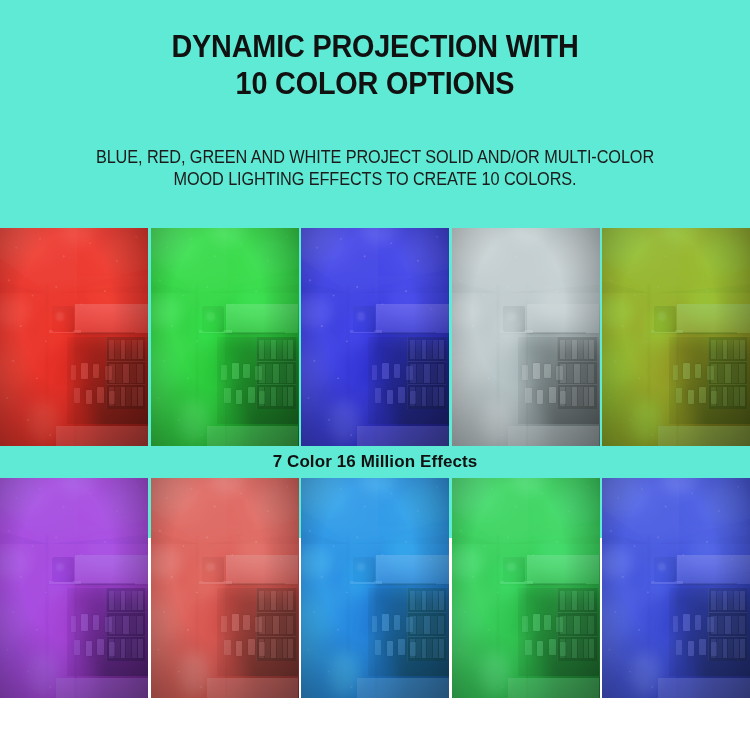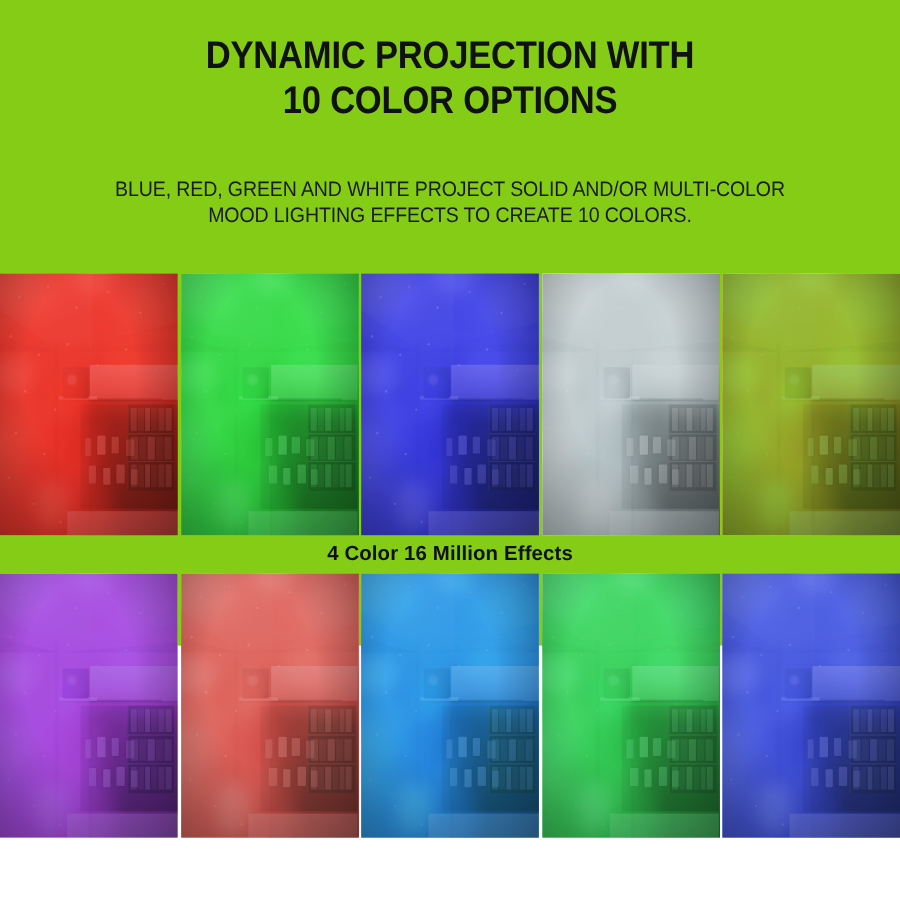--- a/index.html
+++ b/index.html
@@ -13,21 +13,21 @@
     height: 750px;
     overflow: hidden;
     font-family: "Liberation Sans", sans-serif;
     -webkit-font-smoothing: antialiased;
   }
 
   #page {
     position: relative;
     width: 750px;
     height: 538px;
-    background: #84cc16;
+    background: #5eead4;
   }
 
   
   .header-block {
     position: absolute;
     left: 0;
     top: 0;
     width: 750px;
     text-align: center;
   }
@@ -668,21 +668,21 @@
         </div>
         <div class="nebula layer-b"></div>
         <div class="nebula layer-a"></div>
         <div class="speckle"></div>
         <div class="wash"></div>
         <div class="glow"></div>
         <div class="vignette"></div>
       </div>
   </div>
 
-  <div class="mid-caption">4 Color 16 Million Effects</div>
+  <div class="mid-caption">7 Color 16 Million Effects</div>
 
   <div class="grid-row row-bottom">
     <div class="tile" aria-label="Purple projection" style="--wash: #6a22c8; --glow: #a050ff; --c1: #c484ff; --c2: #e040c0; --c3: #8a3cf0; --speckle: 0.5; background: rgb(224, 64, 192);">
         <div class="scene">
           <div class="wall-left"></div>
           <div class="wall-right"></div>
           <div class="ceiling"></div>
           <div class="ceiling-edge"></div>
           <div class="corner-seam"></div>
           <div class="lower-wall"></div>

